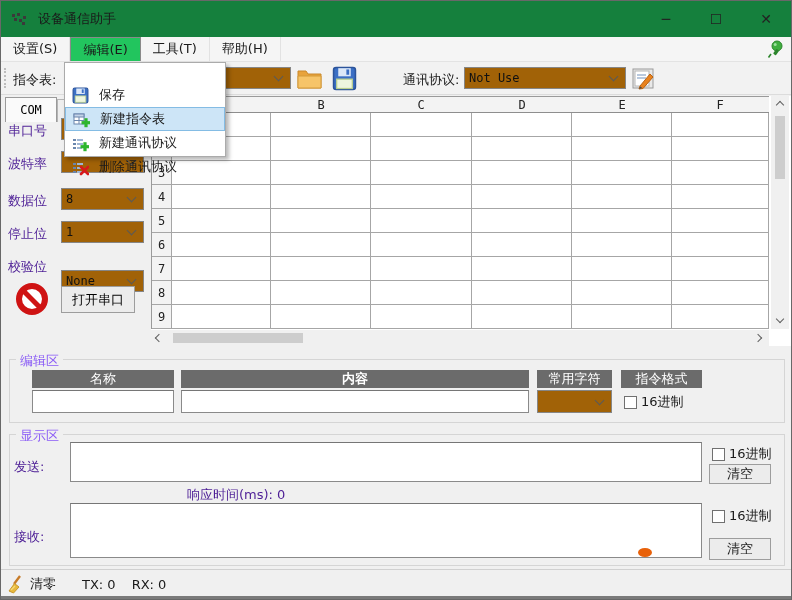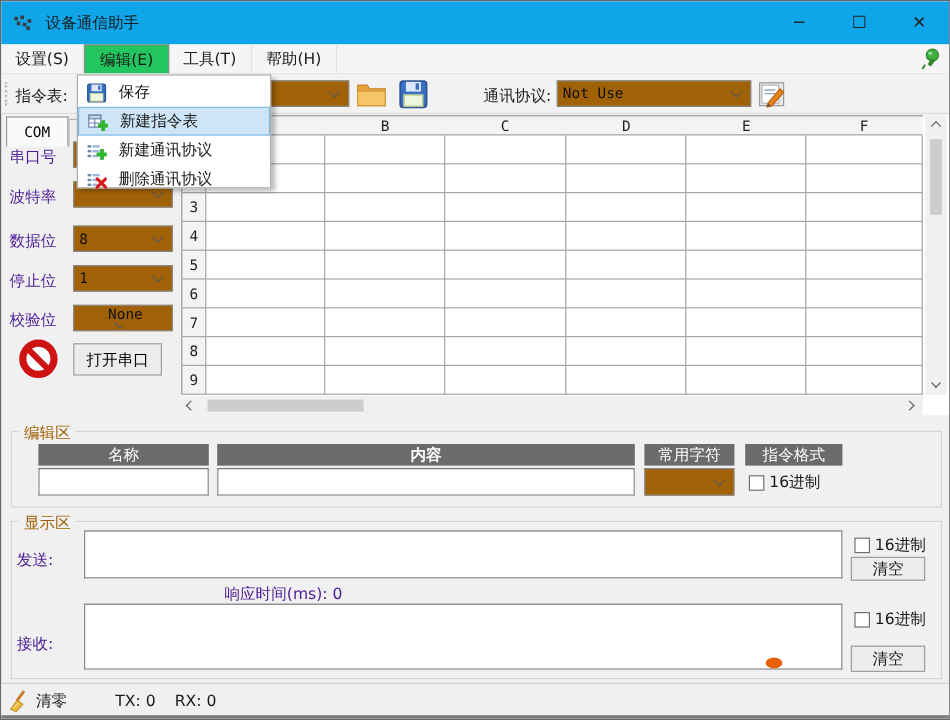--- a/index.html
+++ b/index.html
@@ -1,42 +1,42 @@
 <!DOCTYPE html>
 <html><head>
 <meta charset="utf-8">
 <style>
   * { margin:0; padding:0; box-sizing:border-box; }
   html,body { width:792px; height:600px; font-family:"DejaVu Sans", sans-serif; }
   .window { position:relative; width:792px; height:600px; background:#f0f0f0; border:1px solid #686868; overflow:hidden; }
   .abs { position:absolute; }
 
   
-  .titlebar { left:0; top:0; width:100%; height:36px; background:#0ea5e9; display:flex; align-items:center; }
+  .titlebar { left:0; top:0; width:100%; height:36px; background:#15803d; display:flex; align-items:center; }
   .app-icon { margin-left:10px; width:17px; height:17px; }
   .title-text { margin-left:10px; font-size:13px; color:#1a1a1a; }
   .win-controls { position:absolute; right:0; top:0; height:36px; display:flex; }
   .win-btn { width:50px; height:36px; display:flex; align-items:center; justify-content:center; font-size:14px; color:#222; }
 
   
   .menubar { left:0; top:36px; width:100%; height:25px; background:#f5f5f5; border-bottom:1px solid #e3e3e3; display:flex; align-items:stretch; }
   .menu-item { padding:0 12px; display:flex; align-items:center; font-size:13px; color:#1a1a1a; border-right:1px solid #e2e2e2; }
   .menu-item.open { background:#22c55e; border:1px solid #8a8a8a; border-bottom:none; }
   .pin-icon { position:absolute; right:6px; top:3px; width:18px; height:19px; }
 
   
   .toolbar { left:0; top:61px; width:100%; height:33px; background:#f2f2f2; border-bottom:1px solid #dcdcdc; }
   .grip { left:3px; top:67px; width:3px; height:20px; border-left:2px dotted #bdbdbd; }
   .tool-label { font-size:13px; color:#1a1a1a; }
   .combo { background:#a16207; border:1px solid #868686; display:flex; align-items:center; }
   .combo-val { flex:1; padding-left:4px; font-family:"DejaVu Sans Mono", monospace; font-size:12px; color:#111; }
   .chev { width:7px; height:7px; border-right:1.4px solid #5a5a5a; border-bottom:1.4px solid #5a5a5a; transform:rotate(45deg); margin:0 8px 3px 0; }
 
   
-  .dropdown { left:63px; top:61px; width:162px; height:95px; background:#ffffff; border:1px solid #ababab; box-shadow:3px 3px 4px rgba(0,0,0,.28); z-index:50; padding-top:2px; }
+  .dropdown { left:63px; top:61px; width:162px; height:95px; background:#ffffff; border:1px solid #ababab; box-shadow:3px 3px 4px rgba(0,0,0,.28); z-index:50; padding-top:20px; }
   .dd-item { height:24px; display:flex; align-items:center; font-size:13px; color:#1a1a1a; position:relative; }
   .dd-item .dd-ico { width:17px; height:17px; margin:0 10px 0 7px; flex:0 0 auto; }
   .dd-item.sel { background:#cde5f7; border:1px solid #84bce4; }
 
   
   .tab { left:4px; top:96px; width:52px; height:25px; background:#fafafa; border:1px solid #9a9a9a; border-bottom:none; display:flex; align-items:center; justify-content:center; font-family:"DejaVu Sans Mono", monospace; font-size:12px; }
   .tab2 { left:56px; top:98px; width:60px; height:23px; background:#eeeeee; border:1px solid #b5b5b5; border-bottom:none; }
   .fld-label { font-size:13px; color:#4c1d95; }
   .fld-combo { left:60px; width:83px; height:22px; }
   .open-btn { left:60px; top:285px; width:74px; height:27px; background:#ececec; border:1px solid #9d9d9d; font-size:13px; display:flex; align-items:center; justify-content:center; }
@@ -53,21 +53,21 @@
   .gridrow { height:24px; border-bottom:1px solid #a6a6a6; }
   .vline { position:absolute; top:0; width:1px; height:216px; background:#a6a6a6; }
   
   .vscroll { position:absolute; left:620px; top:0; width:18px; height:233px; background:#f0f0f0; }
   .hscroll { position:absolute; left:0; top:234px; width:618px; height:16px; background:#f0f0f0; }
   .sb-thumb { position:absolute; background:#cdcdcd; }
   .sb-chev { position:absolute; width:6px; height:6px; border-right:1.4px solid #606060; border-bottom:1.4px solid #606060; }
 
   
   .groupbox { left:8px; width:776px; border:1px solid #d5d5d5; background:#f0f0f0; }
-  .gb-label { position:absolute; left:6px; top:-8px; background:#f0f0f0; padding:0 4px; font-size:13px; color:#a16207; }
+  .gb-label { position:absolute; left:6px; top:-8px; background:#f0f0f0; padding:0 4px; font-size:13px; color:#8b5cf6; }
   .darkhead { background:#6b6b6b; color:#fff; font-size:13px; display:flex; align-items:center; justify-content:center; }
   .tinput { background:#fff; border:1px solid #8a8a8a; border-top-color:#767676; }
   .btn { background:#ececec; border:1px solid #9d9d9d; font-size:13px; display:flex; align-items:center; justify-content:center; color:#1a1a1a; }
   .cbrow { display:flex; align-items:center; font-size:13px; color:#1a1a1a; }
   .cbbox { width:13px; height:13px; background:#fff; border:1px solid #707070; margin-right:4px; flex:0 0 auto; }
   textarea.tinput { resize:none; outline:none; font-family:"DejaVu Sans Mono", monospace; font-size:12px; }
 
   
   .statusbar { left:0; top:568px; width:100%; height:29px; background:#f0f0f0; border-top:1px solid #d0d0d0; display:flex; align-items:center; font-size:13px; color:#1a1a1a; }
   .bottom-edge { left:0; top:595px; width:100%; height:3px; background:#7a7a7a; }
@@ -160,21 +160,21 @@
       <span class="chev"></span>
   </div>
 
   <span class="abs fld-label" style="left:7px; top:224px;">停止位</span>
   <div class="abs combo fld-combo" style="top:220px;">
     <span class="combo-val">1</span>
       <span class="chev"></span>
   </div>
 
   <span class="abs fld-label" style="left:7px; top:257px;">校验位</span>
-  <div class="abs combo fld-combo" style="top:253px;flex-direction:column;">
+  <div class="abs combo fld-combo" style="top:269px;">
     <span class="combo-val">None</span>
       <span class="chev"></span>
   </div>
 
   <div class="abs no-entry"></div>
   <div class="abs open-btn">打开串口</div>
 
   <div class="abs grid">
     <div class="grid-headrow">
       <span class="col-letter" style="left:20px;">A</span>
@@ -263,21 +263,21 @@
     <div class="abs dot" style="left:628px; top:113px; width:14px; height:9px; background:#e8610a;"></div>
   </div>
 
   <div class="abs statusbar">
     <svg style="margin-left:5px;" width="20" height="20" viewBox="0 0 20 20">
       <line x1="14" y1="2" x2="8" y2="10" stroke="#c77b28" stroke-width="2.4"></line>
       <polygon points="3,17 8.5,9.5 13,13 7.5,19" fill="#e8b93c" stroke="#c9972a"></polygon>
       <line x1="5" y1="16" x2="9" y2="12" stroke="#f6da7a" stroke-width="1.2"></line>
     </svg>
     <span style="margin-left:4px;">清零</span>
-    <span style="margin-left:40px;">TX: 0</span>
+    <span style="margin-left:26px;">TX: 0</span>
     <span style="margin-left:16px;">RX: 0</span>
   </div>
   <div class="abs bottom-edge"></div>
 
   <div class="abs dropdown">
     <div class="dd-item">
       <svg class="dd-ico" viewBox="0 0 16 16">
         <rect x="1" y="1" width="14" height="14" rx="1.6" fill="#3b6fc4" stroke="#2c549a"></rect>
         <rect x="4" y="1.4" width="8" height="5.2" fill="#dce8f8"></rect>
         <rect x="9.2" y="2.2" width="1.8" height="3.4" fill="#3b6fc4"></rect>

